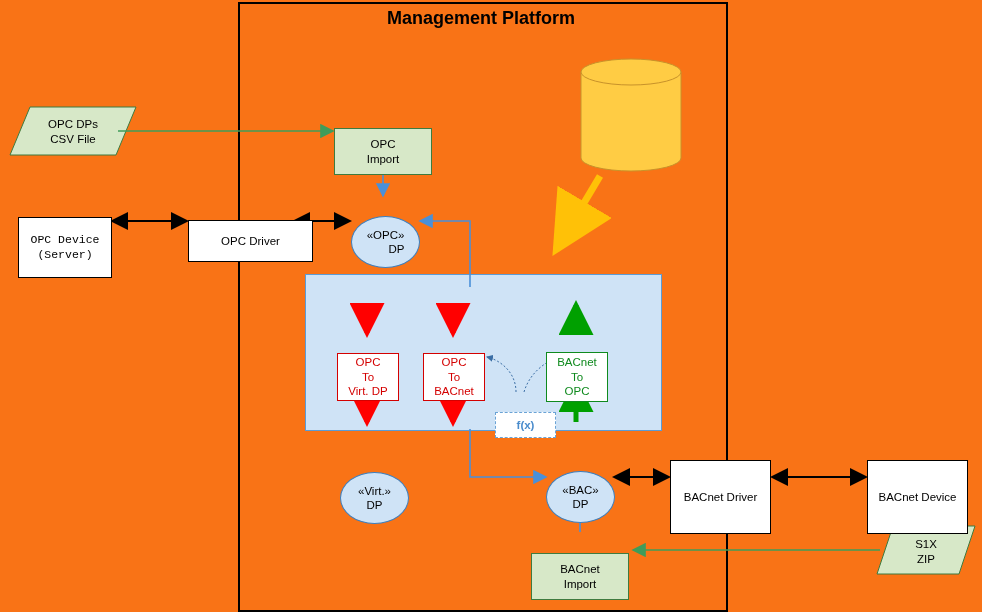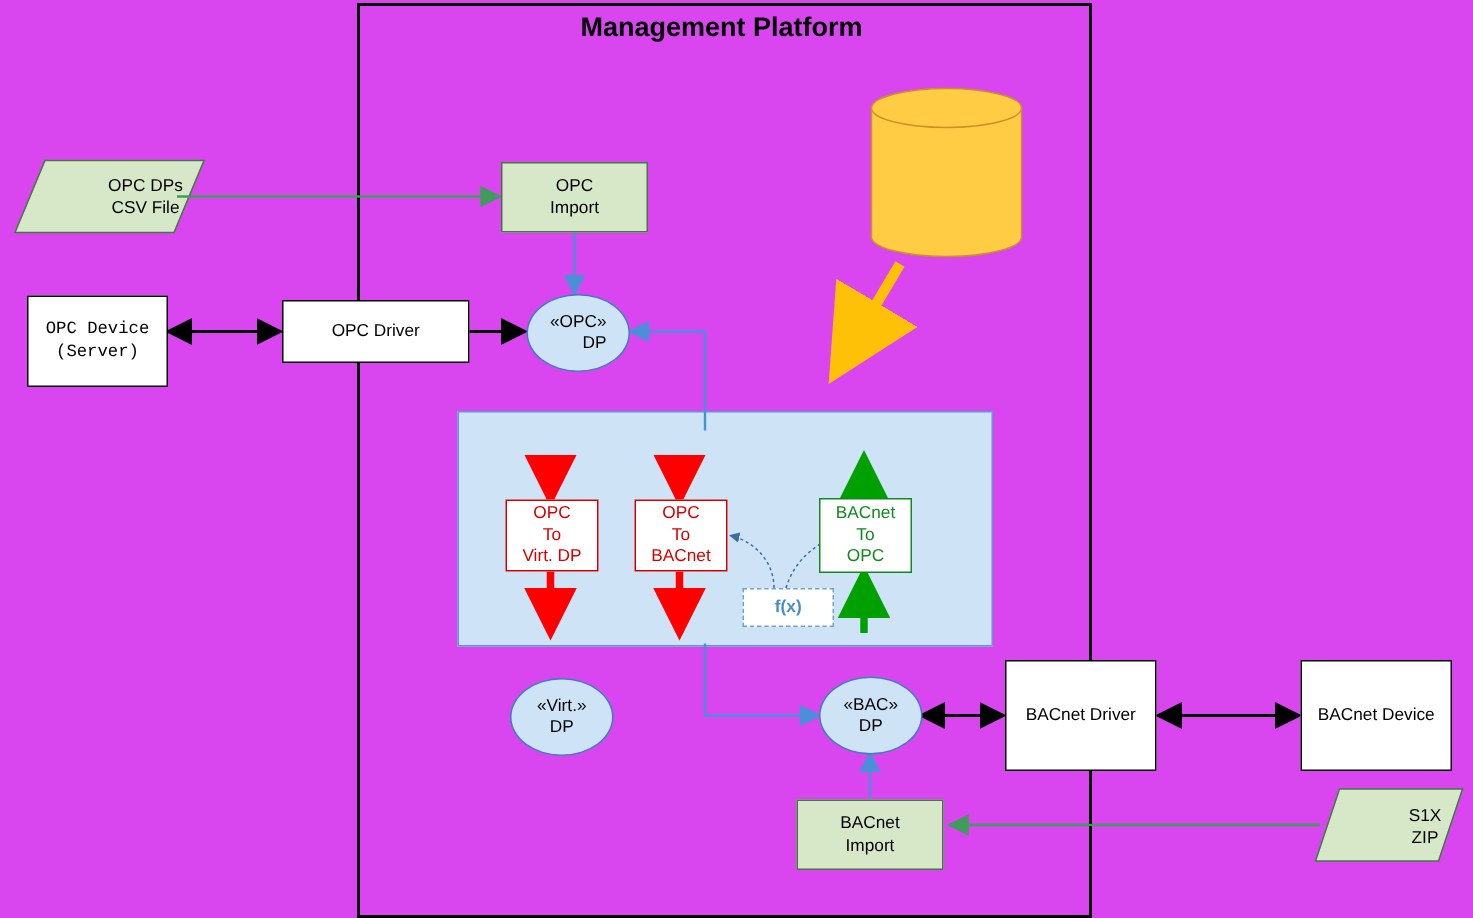--- a/index.html
+++ b/index.html
@@ -4,21 +4,21 @@
 <style>
   html, body {
     margin: 0;
     padding: 0;
     background: #ffffff;
   }
   #root {
     position: relative;
     width: 982px;
     height: 612px;
-    background: #d946ef;
+    background: #f97316;
     font-family: "Liberation Sans", sans-serif;
     overflow: hidden;
   }
   svg.layer {
     position: absolute;
     left: 0;
     top: 0;
     width: 982px;
     height: 612px;
   }
@@ -26,20 +26,21 @@
     position: absolute;
     box-sizing: border-box;
     display: flex;
     align-items: center;
     justify-content: center;
     text-align: center;
     font-size: 11.5px;
     color: #000000;
     line-height: 1.25;
     white-space: pre-line;
+    margin-top: 20px;
   }
   .rect {
     border: 1px solid #000000;
     background: #ffffff;
   }
   .rect-green {
     border: 1px solid #3f7b3f;
     background: #d7e8c8;
   }
   .rect-red {
@@ -102,21 +103,20 @@
     text-align: left;
   }
   .para-label {
     position: absolute;
     font-size: 11.5px;
     color: #000000;
     line-height: 1.3;
     white-space: pre-line;
     text-align: center;
     width: 100%;
-    padding-left: 24px;
   }
 </style>
 </head>
 <body>
 
 <div id="root">
 
   <div class="platform-box" style="left:238px; top:2px; width:486px; height:606px;"></div>
   <div class="platform-title" style="left:238px; top:8px; width:486px;">Management Platform</div>
 

